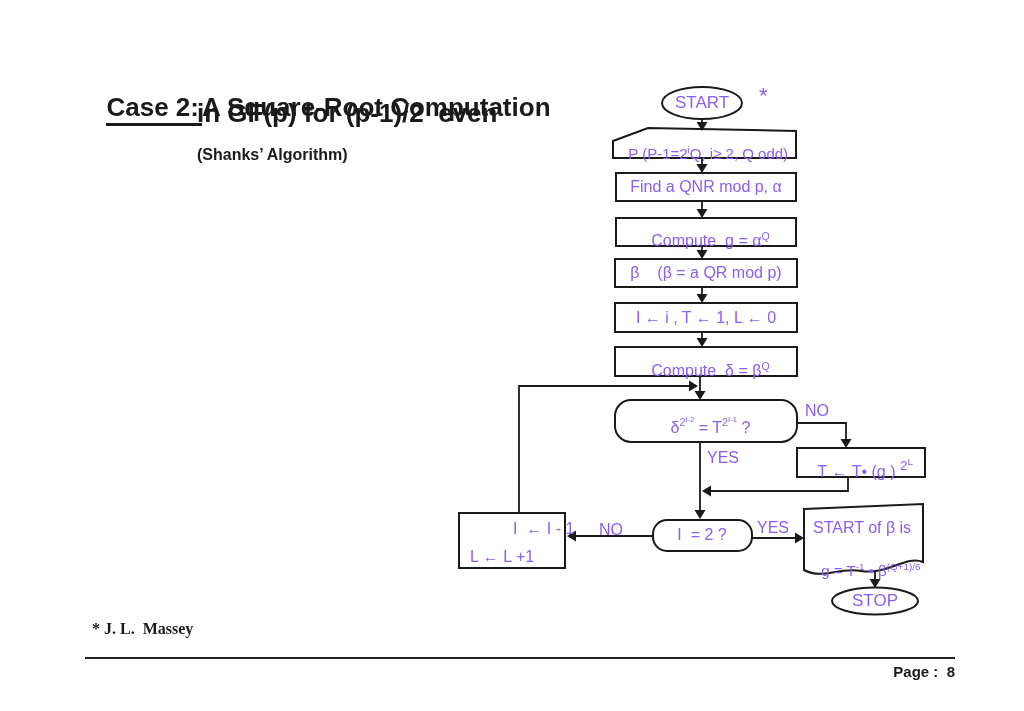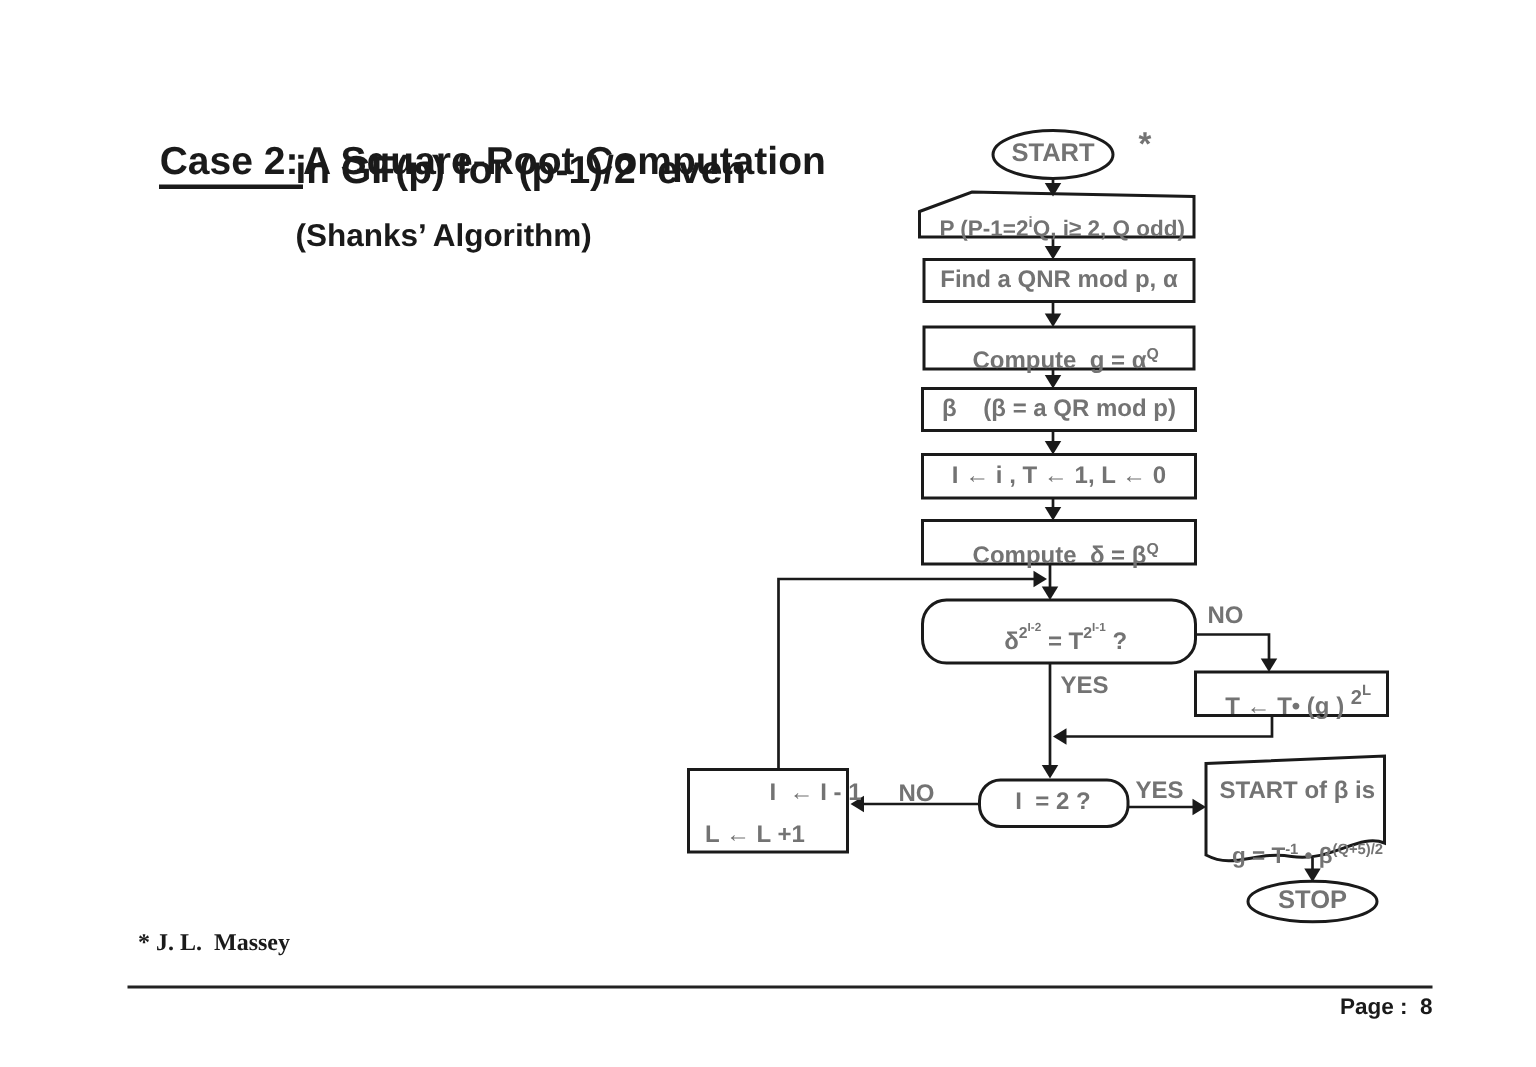--- a/index.html
+++ b/index.html
@@ -1,28 +1,28 @@
 <!DOCTYPE html>
 <html><head>
 <meta charset="utf-8">
 <style>
   html,body{margin:0;padding:0;background:#ffffff;}
   body{width:1024px;height:711px;position:relative;overflow:hidden;
        font-family:"Liberation Sans",sans-serif;color:#1a1a1a;}
   .abs{position:absolute;}
-  .lbl{position:absolute;font-weight:bold;white-space:pre;color:#737373;
+  .lbl{position:absolute;font-weight:normal;white-space:pre;color:#8b5cf6;
        font-size:16px;line-height:1.1;}
   .ctr{transform:translate(-50%,-50%);}
   .lbl sup{font-size:66%;vertical-align:super;line-height:0;}
   .lbl sup sup{font-size:74%;vertical-align:super;}
   .lbl sup.big{font-size:84%;}
   .title1{font-size:26px;font-weight:bold;white-space:pre;}
   .title-case{border-bottom:3px solid #1a1a1a;padding-bottom:1px;padding-right:3px;}
   .title-rest{}
-  .subtitle{font-size:21px;font-weight:bold;}
+  .subtitle{font-size:16px;font-weight:bold;}
   .serif{font-family:"Liberation Serif",serif;font-weight:bold;font-size:16px;}
   .rule{position:absolute;left:85px;top:657px;width:870px;height:2px;background:#222;}
   .pagelbl{position:absolute;left:855px;top:663px;width:100px;text-align:right;
            font-weight:bold;font-size:15px;white-space:pre;}
 </style>
 </head>
 <body>
 
 <svg class="abs" width="1024" height="711" viewBox="0 0 1024 711" style="left:0;top:0;">
   <g stroke="#1a1a1a" stroke-width="1.8" fill="none">
@@ -113,20 +113,20 @@
 
 <div class="lbl ctr" style="left:702px;top:535px;">I  = 2 ?</div>
 <div class="lbl" style="left:599px;top:521px;">NO</div>
 <div class="lbl" style="left:757px;top:519px;">YES</div>
 
 <div class="lbl" style="left:470px;top:520px;margin-left:43px;">I  ← I - 1</div>
 <div class="lbl" style="left:470px;top:548px;">L ← L +1</div>
 
 <div class="lbl" style="left:813px;top:519px;">START of β is</div>
 <div class="lbl" style="left:813px;top:546px;font-size:15px;">
-  <span>g = T</span><sup>-1</sup><span> • β</span><sup>(Q+5)/2</sup>
+  <span>g = T</span><sup>-1</sup><span> • β</span><sup>(Q+1)/6</sup>
 </div>
 
 <div class="lbl ctr" style="left:875px;top:601px;font-size:17px;">STOP</div>
 
 <div class="abs serif" style="left:92px;top:620px;white-space:pre;">* J. L.  Massey</div>
 <div class="rule"></div>
 <div class="pagelbl">Page :  8</div>
 
 </body></html>

